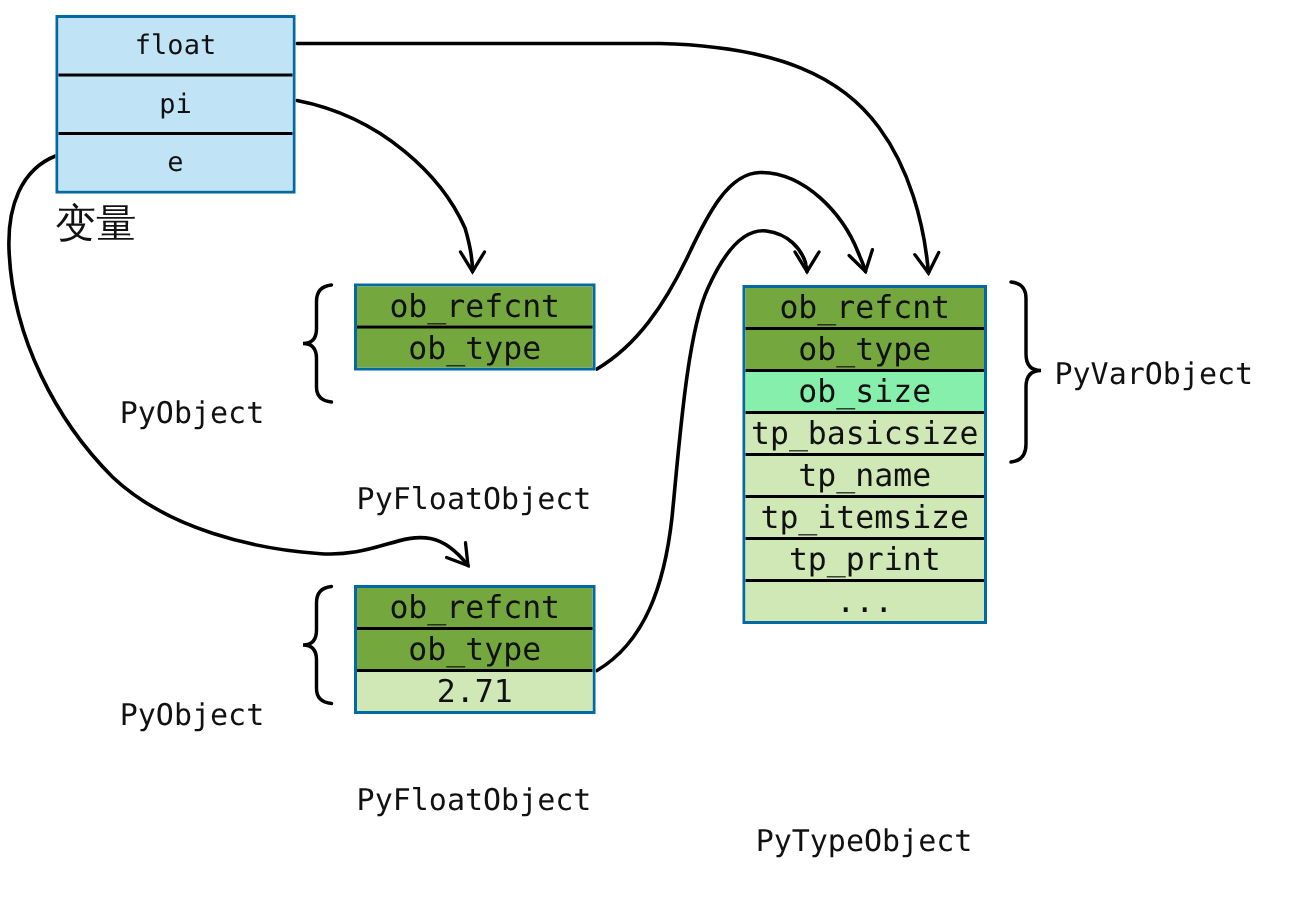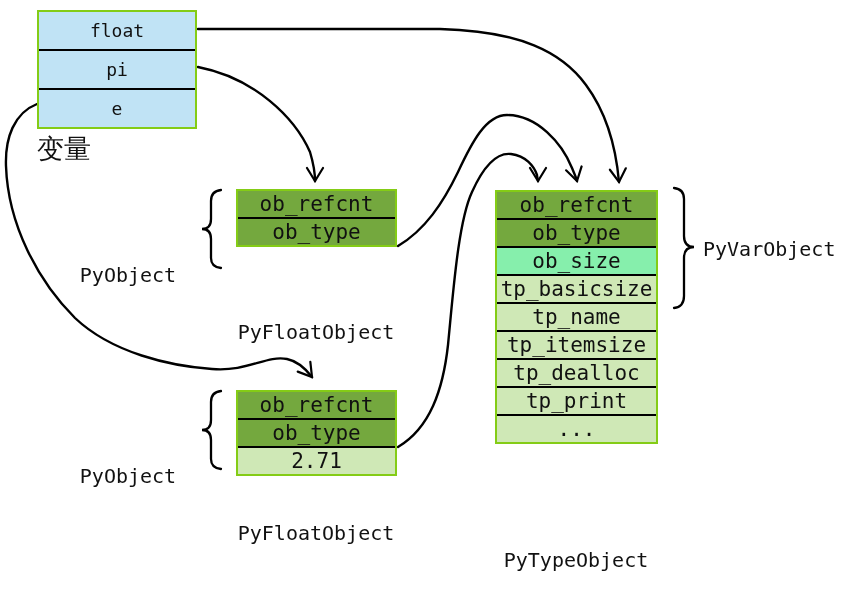--- a/index.html
+++ b/index.html
@@ -2,21 +2,21 @@
 <html><head>
 <meta charset="utf-8">
 <style>
   html,body { margin:0; padding:0; background:#ffffff; }
   .canvas {
     position:relative; width:860px; height:605px; background:#ffffff;
     font-family:"DejaVu Sans Mono","Liberation Mono",monospace; color:#111;
     overflow:hidden;
   }
   svg.layer { position:absolute; left:0; top:0; width:860px; height:605px; }
-  .tbl { position:absolute; border:2px solid #84cc16; box-sizing:border-box; background:#fff; }
+  .tbl { position:absolute; border:2px solid #0369a1; box-sizing:border-box; background:#fff; }
   .row {
     height:26px; display:flex; align-items:center; justify-content:center;
     font-size:21px; border-top:2px solid #000; white-space:nowrap; overflow:hidden;
   }
   .row:first-child { border-top:none; }
   .var-tbl .row { height:37px; font-size:18px; }
   .fill-blue  { background:#c0e3f5; }
   .fill-dark  { background:#74a83e; }
   .fill-mid   { background:#86efac; }
   .fill-light { background:#cfe8b6; }
@@ -106,23 +106,20 @@
     <div class="row fill-light">
       <span>tp_basicsize</span>
     </div>
     <div class="row fill-light">
       <span>tp_name</span>
     </div>
     <div class="row fill-light">
       <span>tp_itemsize</span>
     </div>
     <div class="row fill-light">
-      <span>tp_dealloc</span>
-    </div>
-    <div class="row fill-light">
       <span>tp_print</span>
     </div>
     <div class="row fill-light">
       <span>...</span>
     </div>
   </div>
   <div class="caption" style="left:476px; top:548px; width:200px;">PyTypeObject</div>
   <div class="side-label" style="left:703px; top:237px;">PyVarObject</div>
 
 </div>

